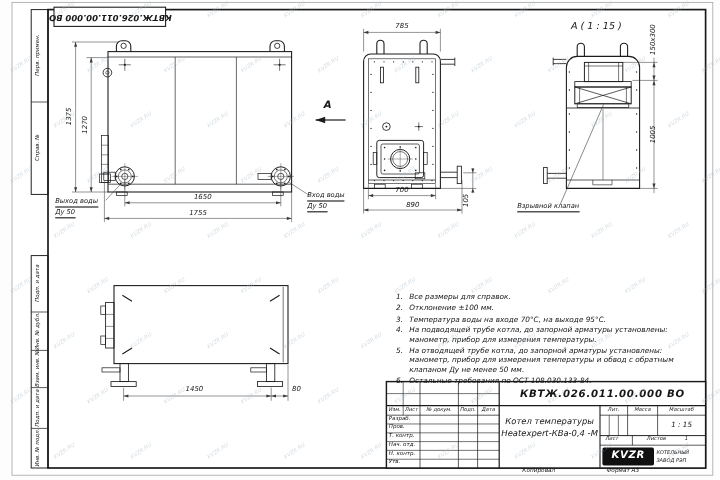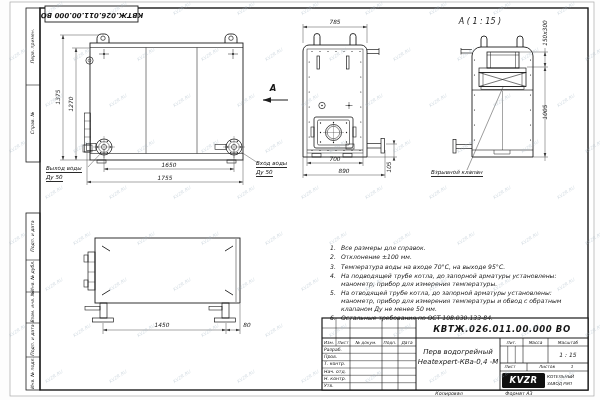--- a/index.html
+++ b/index.html
@@ -332,21 +332,21 @@
 <div class="t f56 ul" style="left:46px;top:174.5px">Ду 50</div>
 <div class="t f56 ul" style="left:256px;top:160.5px">Вход воды</div>
 <div class="t f56 ul" style="left:256px;top:169.5px">Ду 50</div>
 <div class="t f85 b ctr" style="left:273px;top:88px">А</div>
 
 <div class="t f58 ctr" style="left:335px;top:22.5px">785</div>
 <div class="t f58 ctr" style="left:335px;top:159.5px">700</div>
 <div class="t f58 ctr" style="left:344px;top:171.5px">890</div>
 <div class="t f58 r90" style="left:390px;top:167px">105</div>
 
-<div class="t f8 ctr" style="left:480px;top:22px">А ( 1 : 15 )</div>
+<div class="t f8 ctr" style="left:497px;top:22px">А ( 1 : 15 )</div>
 <div class="t f58 r90" style="left:546px;top:33px">150х300</div>
 <div class="t f58 r90" style="left:546px;top:112px">1005</div>
 <div class="t f56 ul" style="left:431px;top:169.5px">Взрывной клапан</div>
 
 <div class="t f58 ctr" style="left:162px;top:326px">1450</div>
 <div class="t f58 ctr" style="left:247px;top:325.5px">80</div>
 
 <div id="notes">
   <div class="note">
         <span class="n">1.</span>
@@ -379,21 +379,21 @@
 <div class="t f43 ctr" style="left:343px;top:342.5px">Лист</div>
 <div class="t f43 ctr" style="left:366px;top:342.5px">№ докум.</div>
 <div class="t f43 ctr" style="left:390px;top:342.5px">Подп.</div>
 <div class="t f43 ctr" style="left:407px;top:342.5px">Дата</div>
 <div class="t f46" style="left:324px;top:347.5px">Разраб.</div>
 <div class="t f46" style="left:324px;top:355px">Пров.</div>
 <div class="t f46" style="left:324px;top:362.3px">Т. контр.</div>
 <div class="t f46" style="left:324px;top:369.6px">Нач. отд.</div>
 <div class="t f46" style="left:324px;top:377px">Н. контр.</div>
 <div class="t f46" style="left:324px;top:384.3px">Утв.</div>
-<div class="t f7 ctr" style="left:458px;top:352px">Перв водогрейный</div>
+<div class="t f7 ctr" style="left:458px;top:352px">Котел температуры</div>
 <div class="t f7 ctr" style="left:458px;top:362px">Heatexpert-КВа-0,4 -М</div>
 <div class="t f43 ctr" style="left:511.5px;top:342.5px">Лит.</div>
 <div class="t f43 ctr" style="left:535.5px;top:342.5px">Масса</div>
 <div class="t f43 ctr" style="left:568px;top:342.5px">Масштаб</div>
 <div class="t f6 ctr" style="left:568px;top:354.5px">1 : 15</div>
 <div class="t f43 ctr" style="left:510px;top:367px">Лист</div>
 <div class="t f43 ctr" style="left:547px;top:367px">Листов</div>
 <div class="t f43 ctr" style="left:572px;top:367px">1</div>
 <div id="logo">KVZR</div>
 <div class="t f42" style="left:547px;top:375px">КОТЕЛЬНЫЙ</div>

